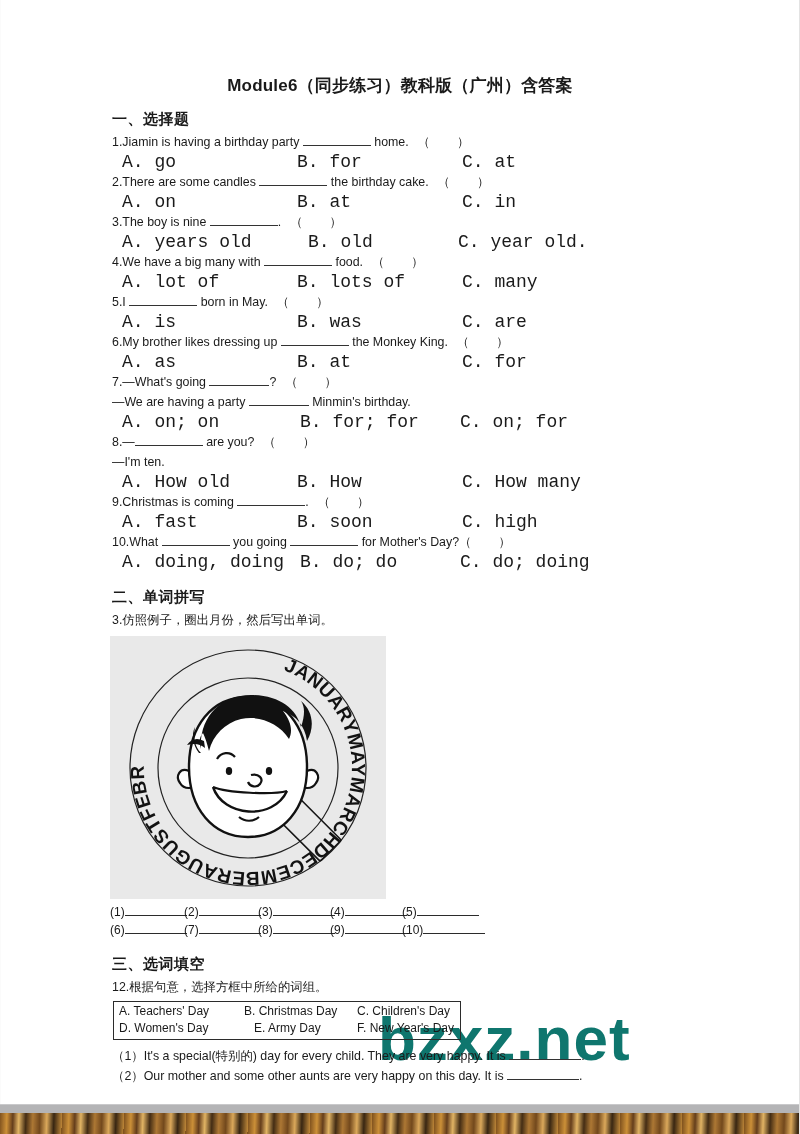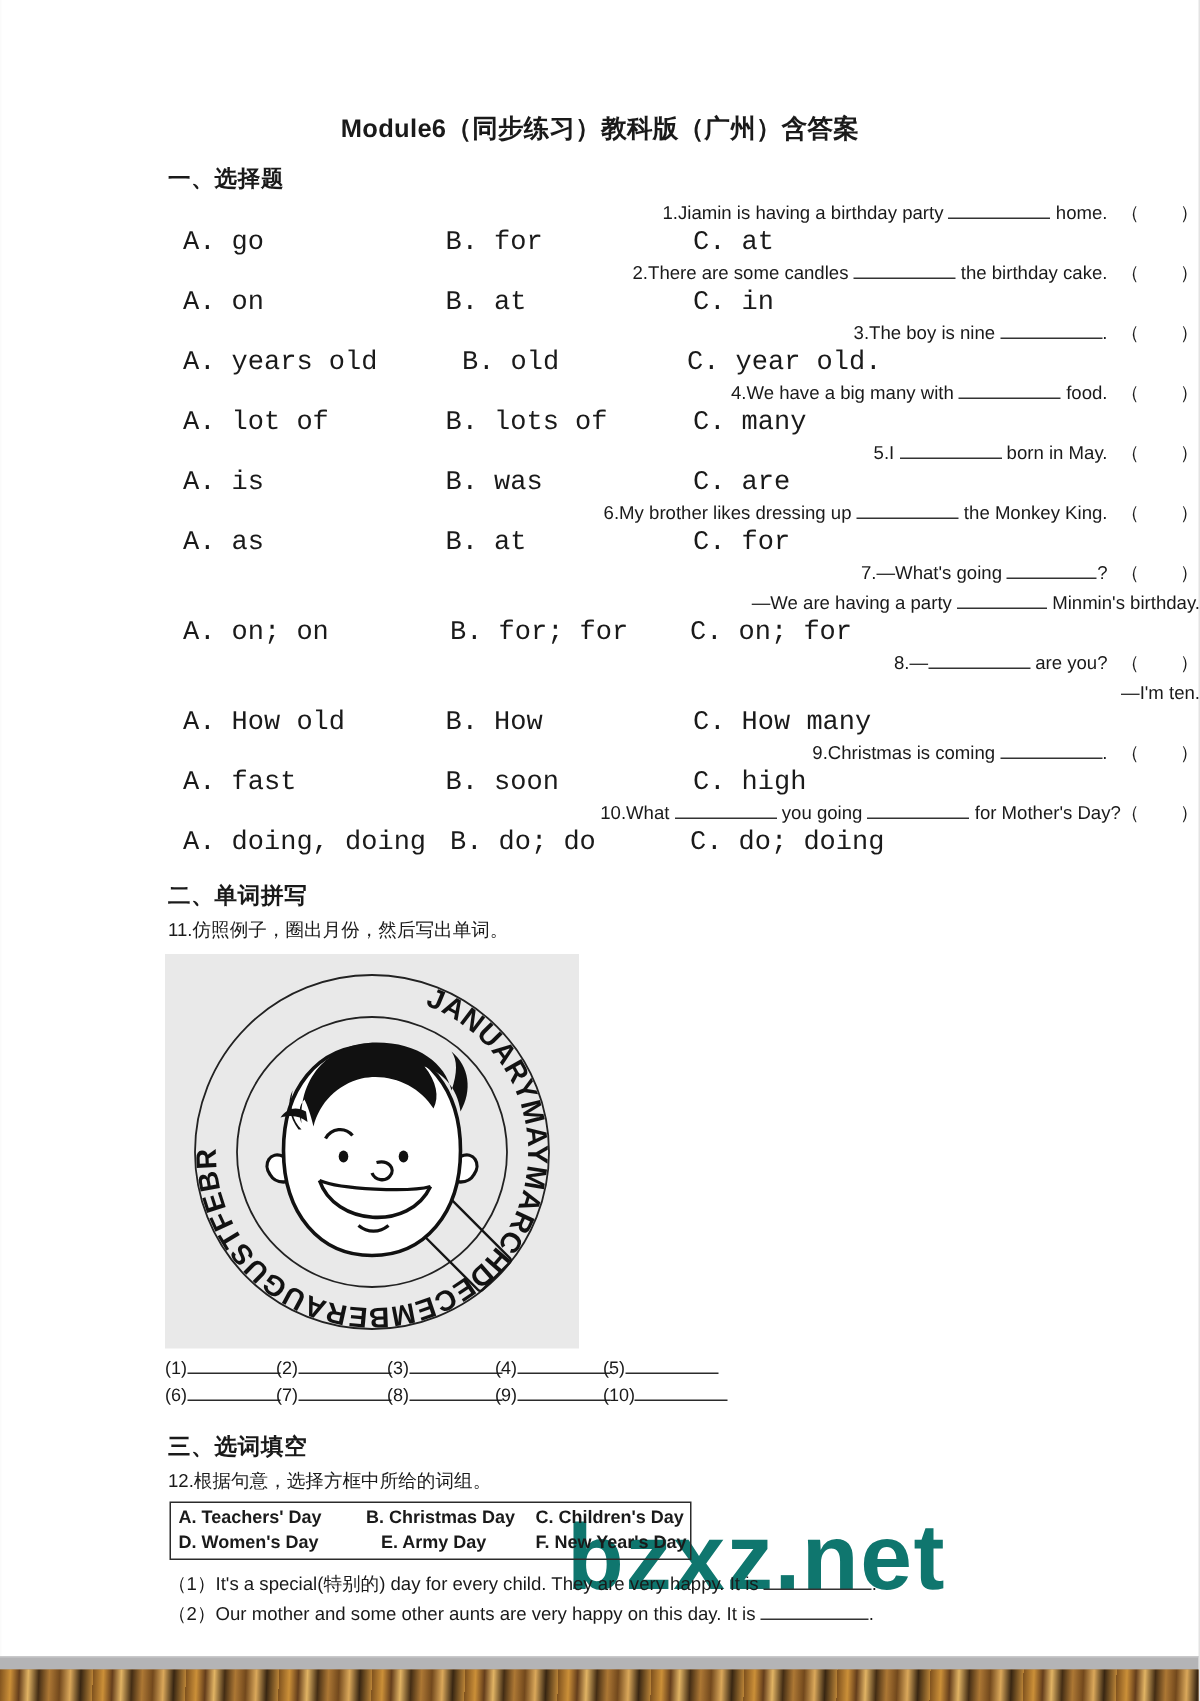--- a/index.html
+++ b/index.html
@@ -86,21 +86,20 @@
     margin: 13px 0 4px 112px;
     letter-spacing: .5px;
   }
   .section-head.tight { margin-top: 16px; }
 
   .q-line {
     font-size: 12.4px;
     margin: 0 0 1px 112px;
     line-height: 19px;
     white-space: nowrap;
-    text-align: right;
   }
   .q-line.sub { margin-left: 112px; }
 
   .blank {
     display: inline-block;
     border-bottom: 1px solid #333;
     height: 11px;
     vertical-align: baseline;
   }
   .blank.w60 { width: 60px; }
@@ -177,21 +176,21 @@
 
   
   #word-box {
     margin: 4px 0 0 113px;
     width: 348px;
     border: 1px solid #2b2b2b;
     padding: 1px 0 2px 0;
     font-size: 12px;
     line-height: 17px;
   }
-  #word-box .wb-row { position: relative; height: 17px; font-weight: bold; }
+  #word-box .wb-row { position: relative; height: 17px; }
   #word-box .wb-row > span { position: absolute; white-space: nowrap; }
   .wb-c1 { left: 5px; }
   .wb-c2 { left: 130px; }
   .wb-c3 { left: 243px; }
   .wb-c1b { left: 5px; }
   .wb-c2b { left: 140px; }
   .wb-c3b { left: 243px; }
 
   .fill-line {
     font-size: 12.4px;
@@ -301,21 +300,21 @@
     <div class="q-line">
       <span>10.</span><span>What </span><span class="blank w68"></span><span> you going </span><span class="blank w68"></span><span> for Mother's Day?</span><span class="paren">（<span class="gap"></span>）</span>
     </div>
     <div class="opt-row v2">
       <span class="opt-a">A. doing, doing</span>
       <span class="opt-b">B. do; do</span>
       <span class="opt-c">C. do; doing</span>
     </div>
 
     <div class="section-head tight">二、单词拼写</div>
-    <div class="prompt-line">11.仿照例子，圈出月份，然后写出单词。</div>
+    <div class="prompt-line">3.仿照例子，圈出月份，然后写出单词。</div>
 
     <div id="puzzle">
       <svg id="puzzle-ring" viewBox="0 0 250 250">
         <defs>
           <path id="ringpath" d="M 125,125 m -104,0 a 104,104 0 1,1 208,0 a 104,104 0 1,1 -208,0"></path>
         </defs>
         <circle cx="125" cy="125" r="118" fill="none" stroke="#222" stroke-width="1.2"></circle>
         <circle cx="125" cy="125" r="90" fill="none" stroke="#222" stroke-width="1.2"></circle>
         <text>
           <textPath href="#ringpath" startOffset="30.5%">JANUARYMAYMARCHDECEMBERAUGUSTFEBRUARYAPRILNOVEMBERJULYJUNEOCTOBERSEPTEMBER</textPath>

